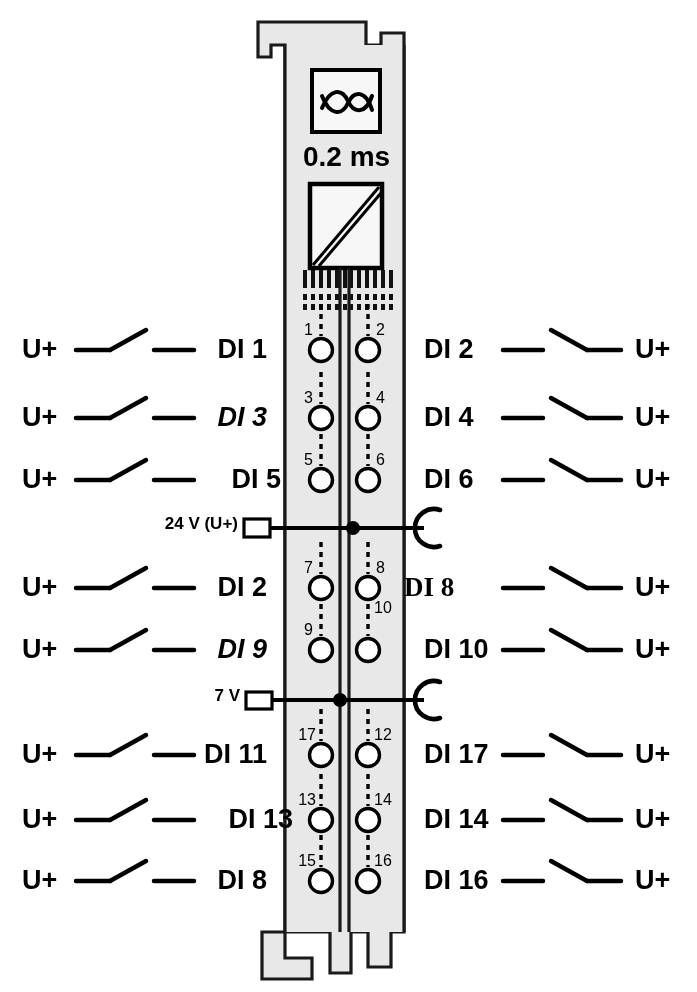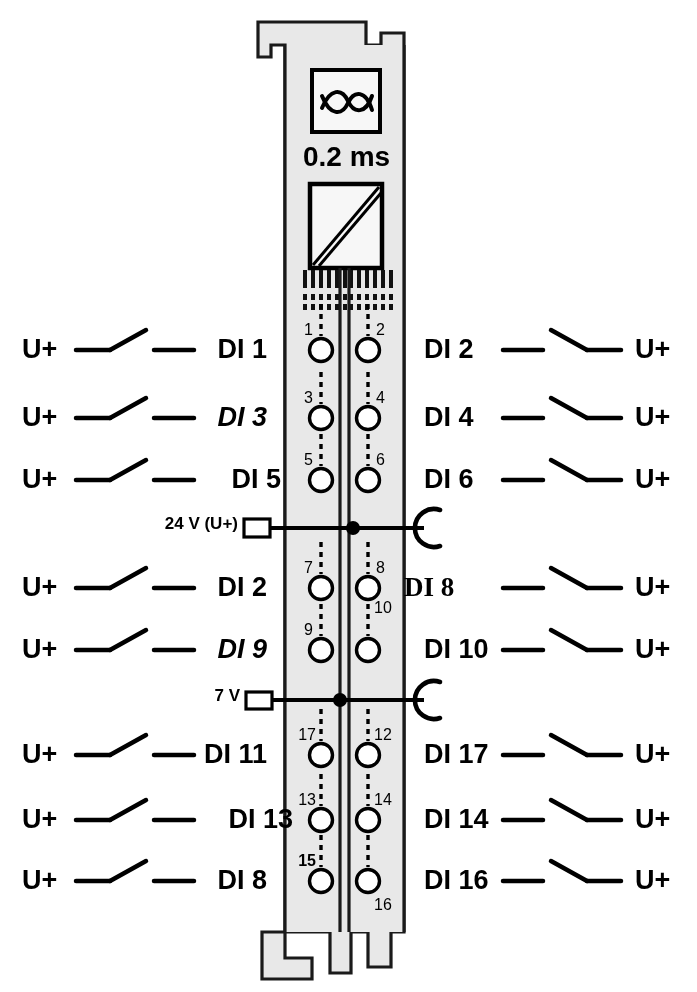--- a/index.html
+++ b/index.html
@@ -236,24 +236,24 @@
   <div class="lbl lbl-di" style="left:424px;top:806px;">DI 14</div>
   <div class="lbl lbl-di" style="left:424px;top:867px;">DI 16</div>
 
   <div class="num r" style="left:313px;top:322px;">1</div>
   <div class="num r" style="left:313px;top:390px;">3</div>
   <div class="num r" style="left:313px;top:452px;">5</div>
   <div class="num r" style="left:313px;top:560px;">7</div>
   <div class="num r" style="left:313px;top:622px;">9</div>
   <div class="num r" style="left:316px;top:727px;">17</div>
   <div class="num r" style="left:316px;top:792px;">13</div>
-  <div class="num r" style="left:316px;top:853px;font-weight:bold;">15</div>
+  <div class="num r" style="left:316px;top:853px;">15</div>
 
   <div class="num" style="left:376px;top:322px;">2</div>
   <div class="num" style="left:376px;top:390px;">4</div>
   <div class="num" style="left:376px;top:452px;">6</div>
   <div class="num" style="left:376px;top:560px;">8</div>
   <div class="num" style="left:374px;top:600px;">10</div>
   <div class="num" style="left:374px;top:727px;">12</div>
   <div class="num" style="left:374px;top:792px;">14</div>
-  <div class="num" style="left:374px;top:853px;margin-top:44px;">16</div>
+  <div class="num" style="left:374px;top:853px;">16</div>
 
 </div>
 
 </body></html>

